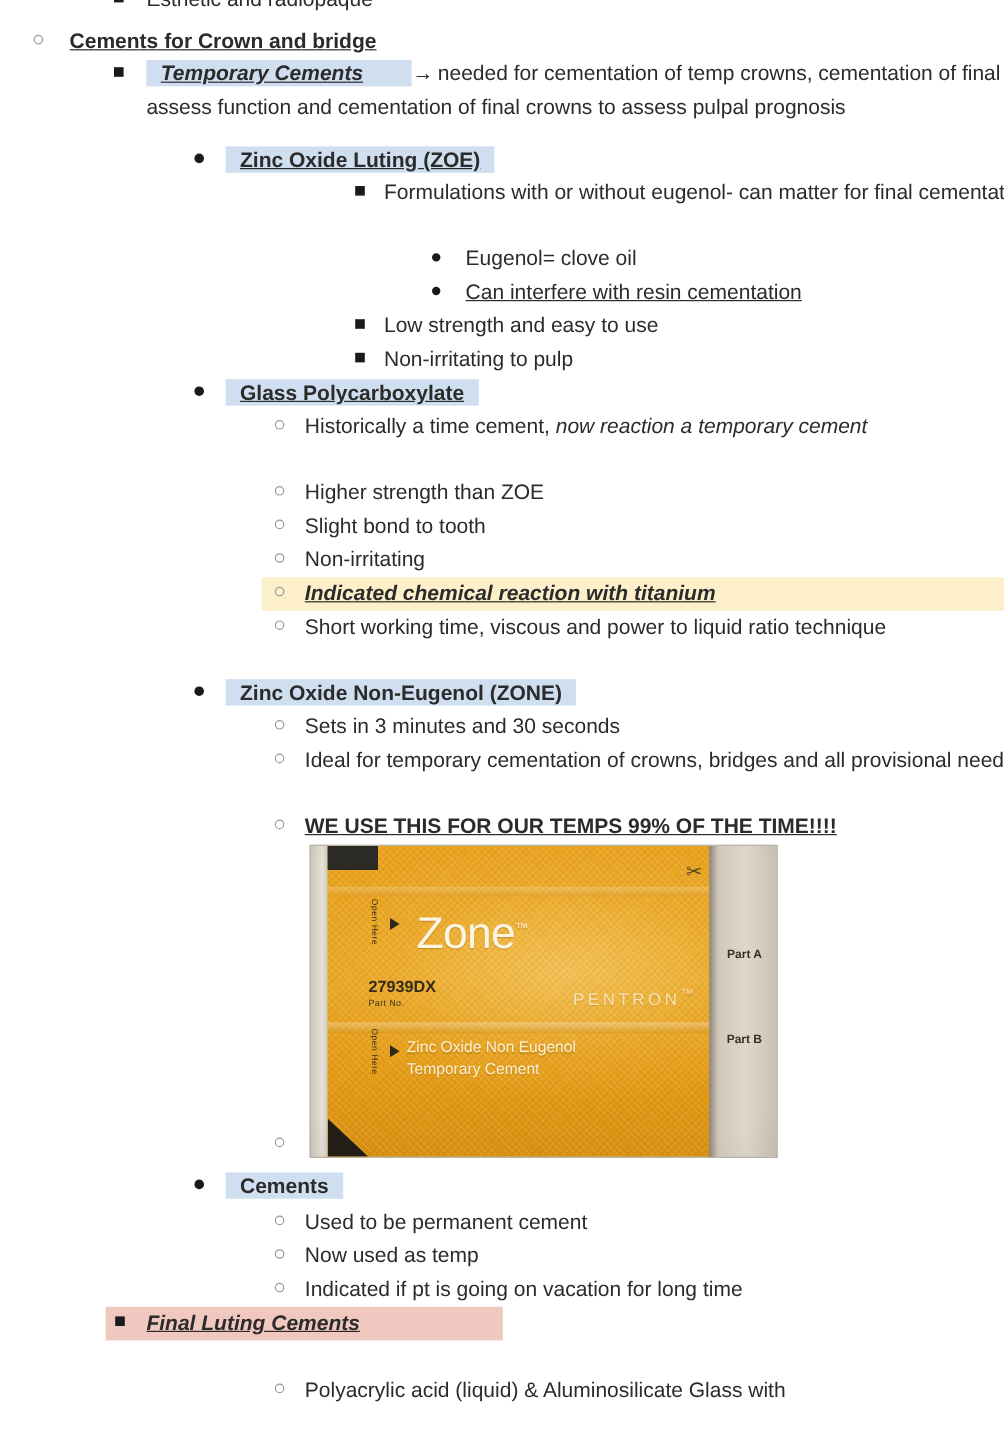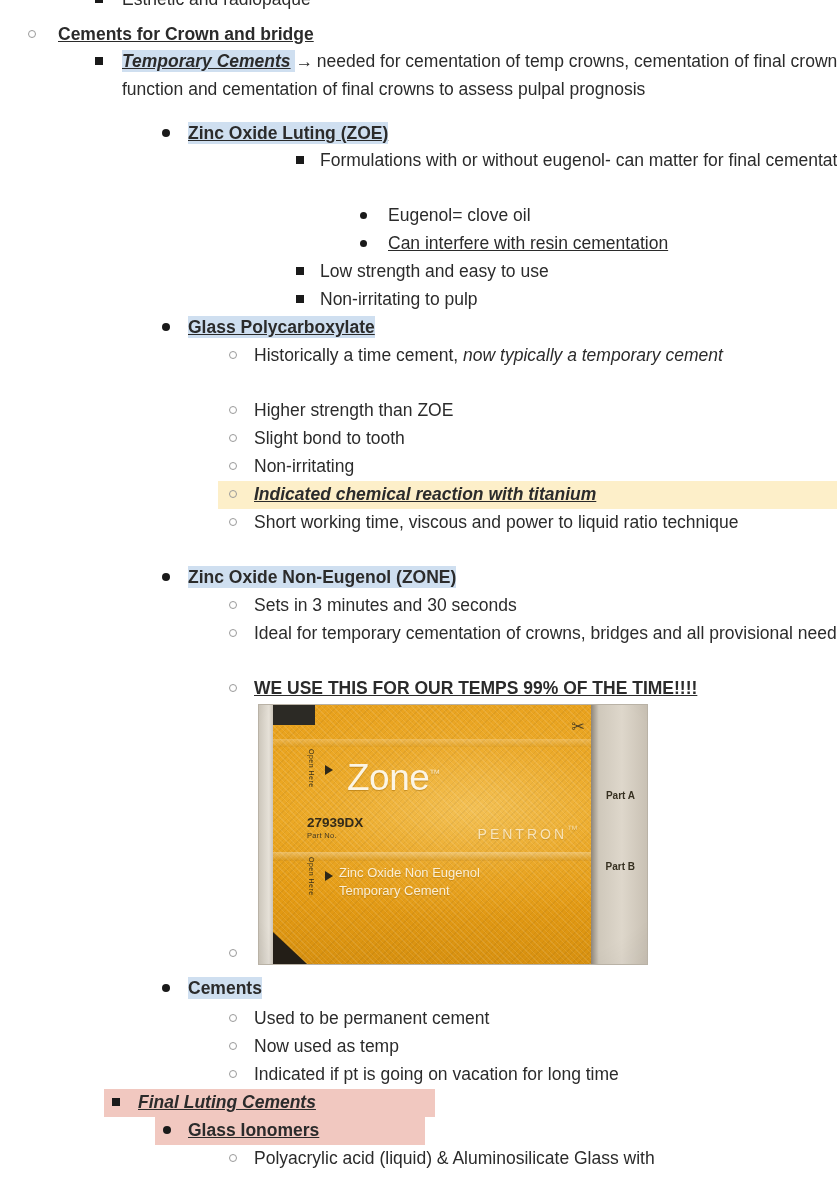--- a/index.html
+++ b/index.html
@@ -100,21 +100,21 @@
   .b  { font-weight: bold; }
   .i  { font-style: italic; }
   .u  { text-decoration: underline; text-underline-offset: 1px; }
   .bi { font-weight: bold; font-style: italic; }
 
   
   .hl-blue   { background: #cfdff0; }
   .hl-yellow { background: #fdefc9; }
   .hl-pink   { background: #f1c8c0; }
 
-  .seg { padding: 1px 0; }
+  .seg { padding: 1px 12px; }
 
   
   .arrow { letter-spacing: -1px; }
   .photo {
     position: absolute;
     left: 258px;
     top: 704px;
     width: 390px;
     height: 261px;
     background: #c9c3b8;
@@ -346,21 +346,21 @@
     <span class="txt">Non-irritating to pulp</span>
   </div>
 
   <div class="row lv3" style="position:absolute; left:0; top:314px; width:837px;">
     <span class="bullet"><i class="glyph disc"></i></span>
     <span class="txt"><span class="seg b u hl-blue">Glass Polycarboxylate</span></span>
   </div>
 
   <div class="row lv4" style="position:absolute; left:0; top:342px; width:837px;">
     <span class="bullet"><i class="glyph circle"></i></span>
-    <span class="txt"><span>Historically a time cement, </span><span class="i">now typically a temporary cement</span></span>
+    <span class="txt"><span>Historically a time cement, </span><span class="i">now reaction a temporary cement</span></span>
   </div>
 
   <div class="row lv4" style="position:absolute; left:0; top:397px; width:837px;">
     <span class="bullet"><i class="glyph circle"></i></span>
     <span class="txt">Higher strength than ZOE</span>
   </div>
 
   <div class="row lv4" style="position:absolute; left:0; top:425px; width:837px;">
     <span class="bullet"><i class="glyph circle"></i></span>
     <span class="txt">Slight bond to tooth</span>
@@ -449,28 +449,24 @@
   <div class="row lv4" style="position:absolute; left:0; top:1033px; width:837px;">
     <span class="bullet"><i class="glyph circle"></i></span>
     <span class="txt">Now used as temp</span>
   </div>
 
   <div class="row lv4" style="position:absolute; left:0; top:1061px; width:837px;">
     <span class="bullet"><i class="glyph circle"></i></span>
     <span class="txt">Indicated if pt is going on vacation for long time</span>
   </div>
 
-  <div class="row lv2 hl-pink" style="position:absolute; left:16px; top:1089px; width:250px; margin-left:88px; padding-left:34px;">
+  <div class="row lv2 hl-pink" style="position:absolute; left:0; top:1089px; width:250px; margin-left:88px; padding-left:34px;">
     <span class="bullet" style="left:8px;"><i class="glyph square"></i></span>
     <span class="txt bi u">Final Luting Cements</span>
   </div>
 
-  <div class="row lv3 hl-pink" style="position:absolute; left:0; top:1117px; width:190px; margin-left:155px; padding-left:33px;">
-    <span class="bullet" style="left:8px;"><i class="glyph disc"></i></span>
-    <span class="txt b u">Glass Ionomers</span>
-  </div>
 
   <div class="row lv4" style="position:absolute; left:0; top:1145px; width:837px;">
     <span class="bullet"><i class="glyph circle"></i></span>
     <span class="txt">Polyacrylic acid (liquid) &amp; Aluminosilicate Glass with</span>
   </div>
 
 </div>
 
 </body></html>

